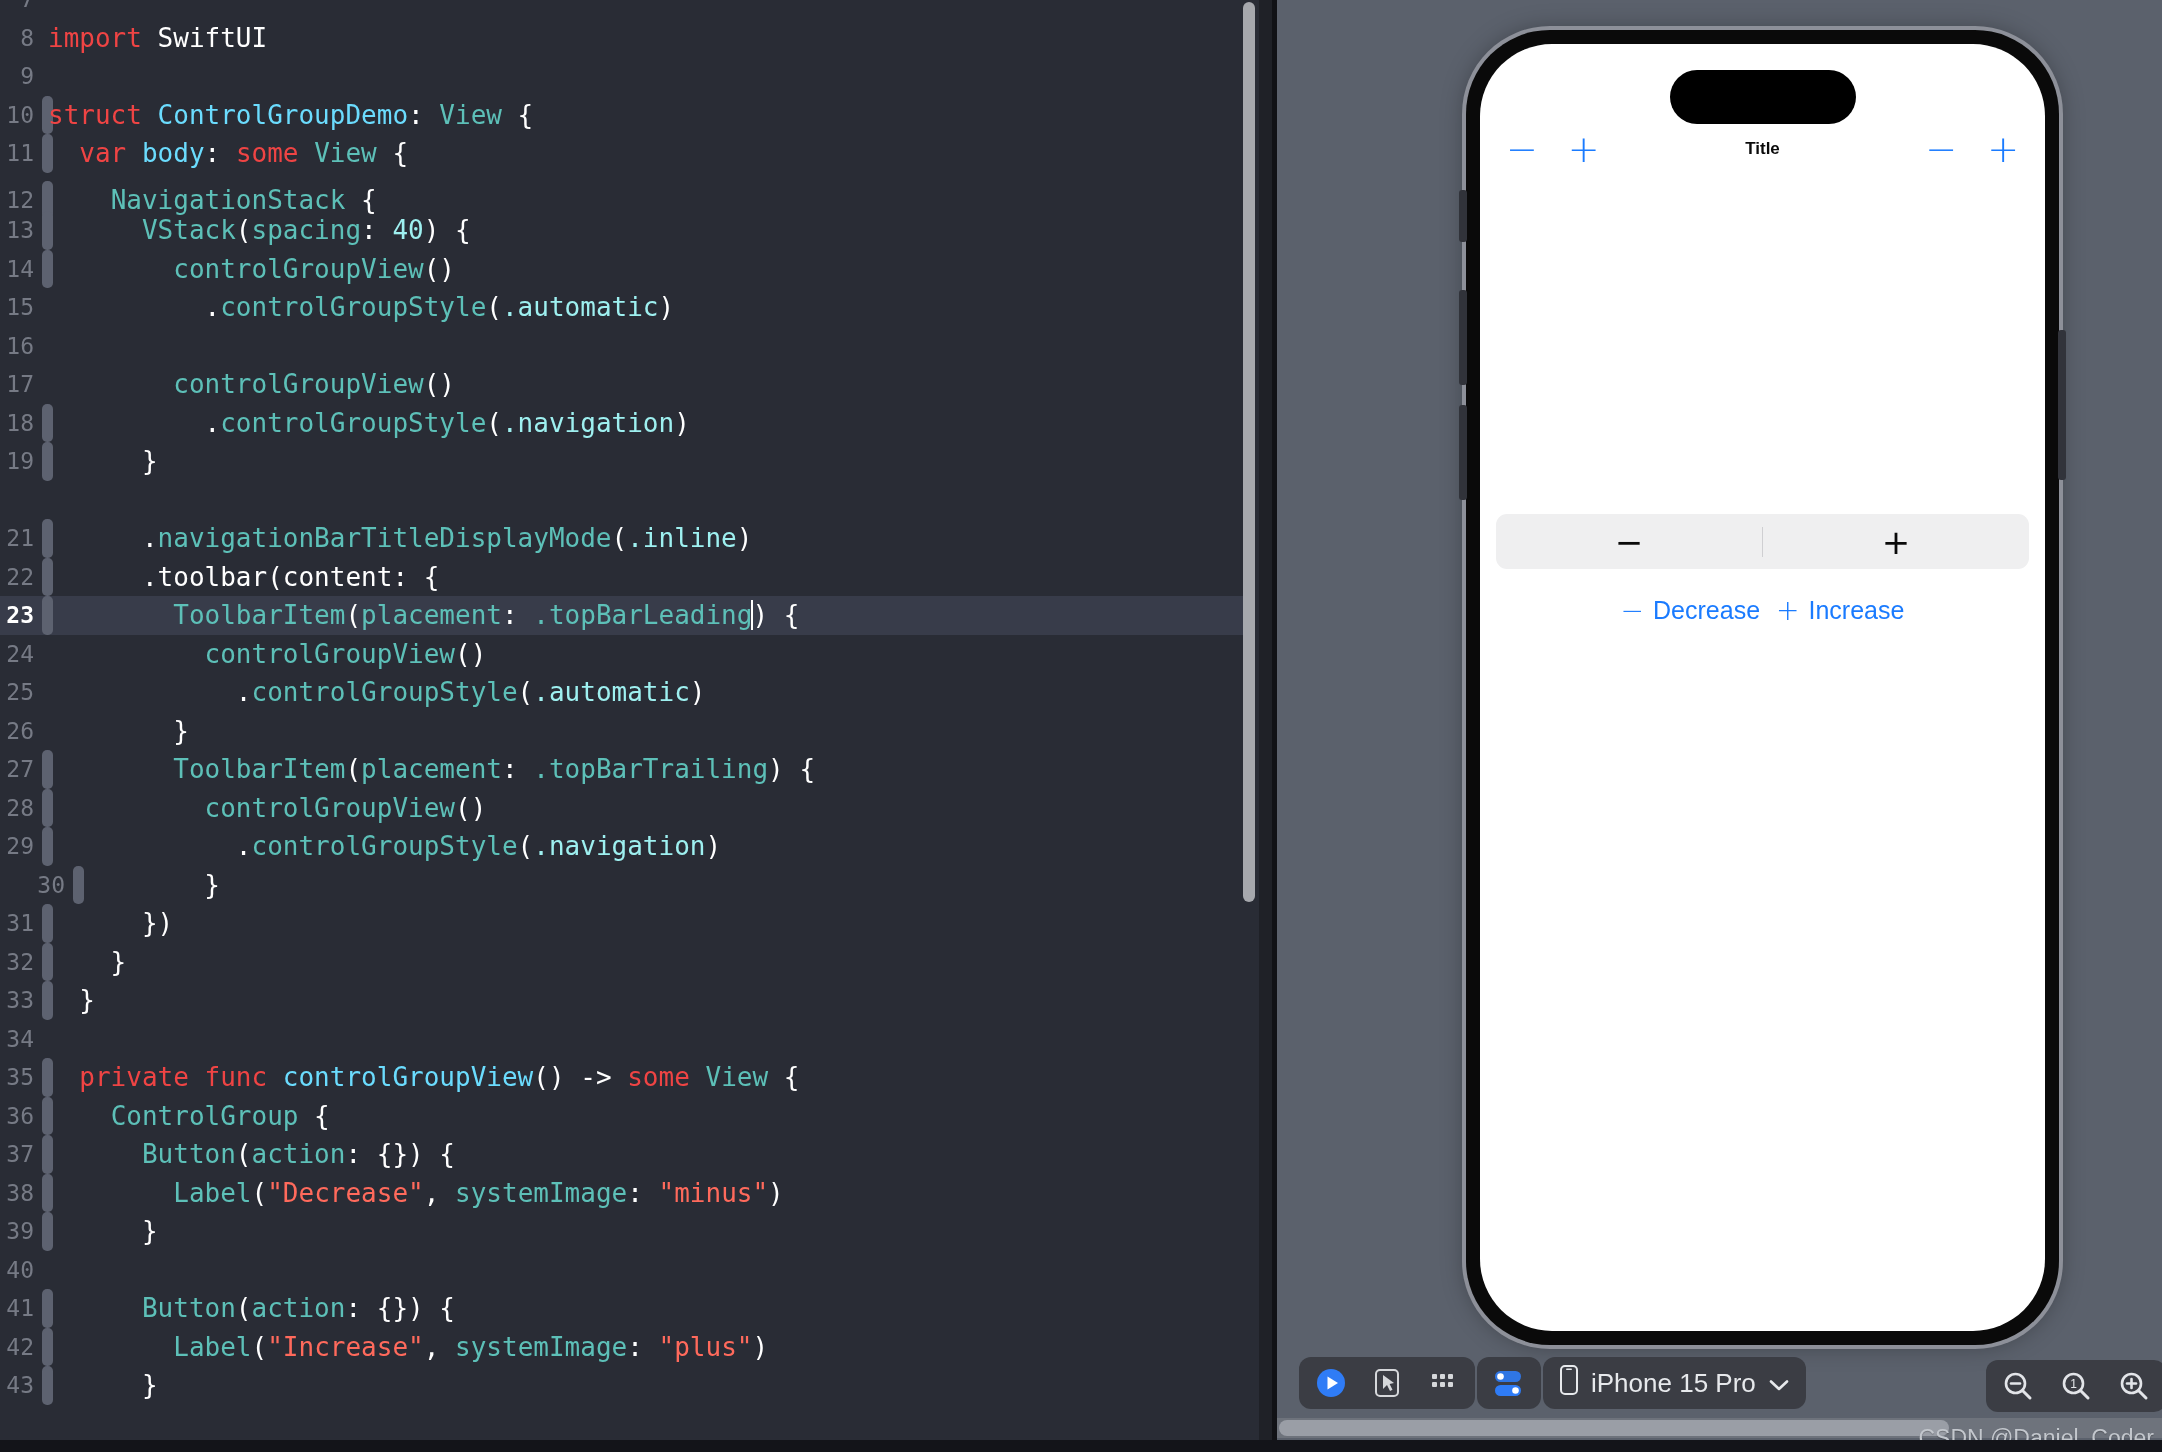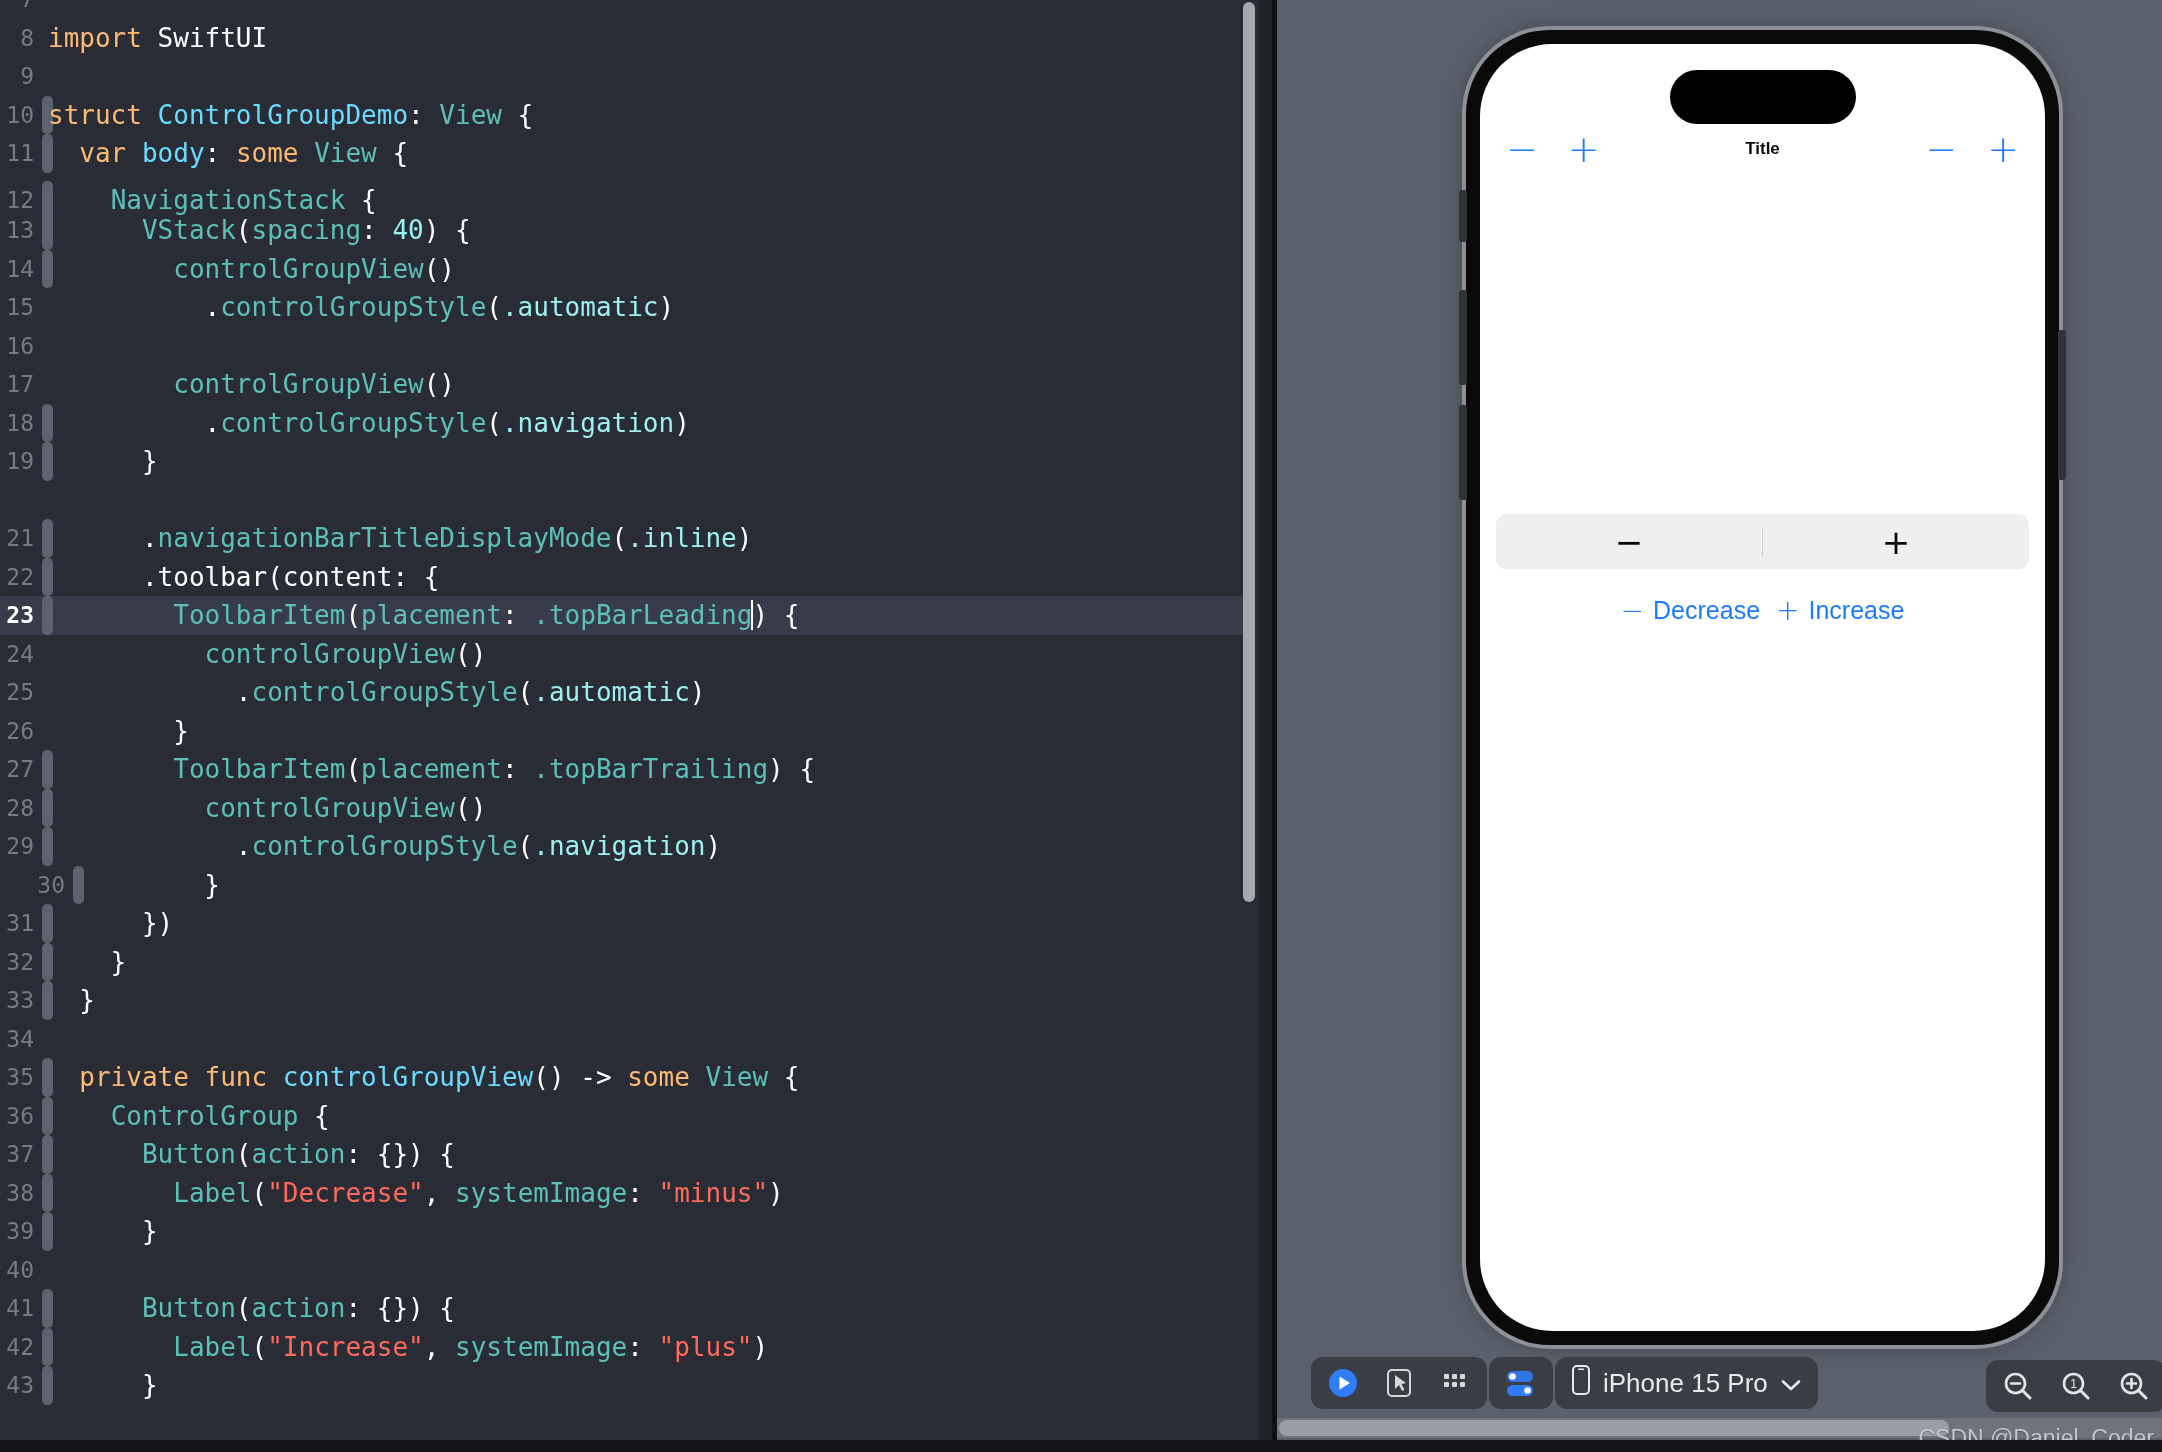--- a/index.html
+++ b/index.html
@@ -46,21 +46,21 @@
     position: absolute; left: 42px; top: 0;
     width: 11px; height: 38.5px;
   }
   .fold.on { background: #5d6270; border-radius: 5px; }
   .code-txt {
     position: absolute; left: 48px; top: 0;
     height: 38.5px;
   }
 
   
-  .kw   { color: #fdba74; }            
+  .kw   { color: #ef4444; }            
   .typ  { color: #6bdcfe; }            
   .cls  { color: #9ef0f0; }            
   .fn   { color: #5dc0b8; }            
   .str  { color: #ff6a5c; }            
   .num  { color: #9ef0f0; }            
   .pl   { color: #ffffff; }            
   .cursor {
     display: inline-block;
     width: 2px; height: 30px;
     background: #ffffff;
@@ -193,21 +193,21 @@
   }
   #cg-navigation .cg-glyph {
     font-size: 28px; font-family: "DejaVu Sans", sans-serif; font-weight: 300;
   }
 
   
   #canvas-toolbar {
     position: absolute; left: 0; bottom: 40px;
     width: 885px; height: 58px;
     display: flex; align-items: center;
-    padding-left: 34px;
+    padding-left: 22px;
     gap: 2px;
     text-align: center;
   }
   .tb-group {
     background: #3b3d44;
     border-radius: 12px;
     height: 52px;
     display: flex; align-items: center;
     padding: 0 14px;
     gap: 20px;

